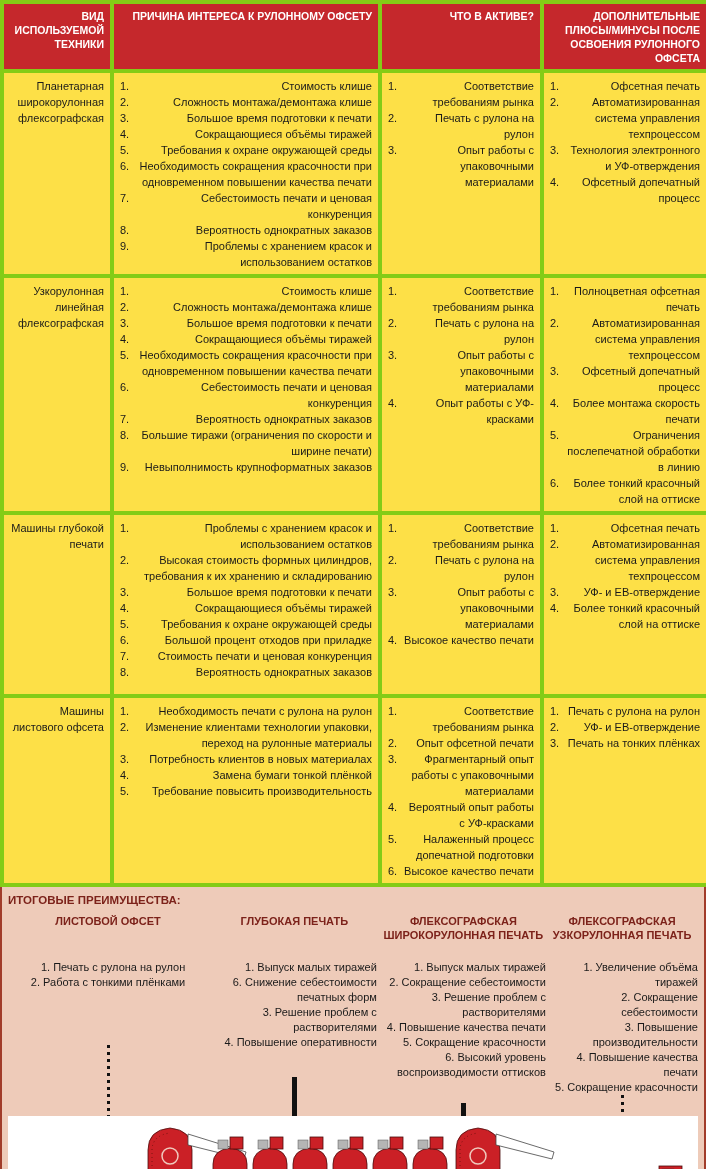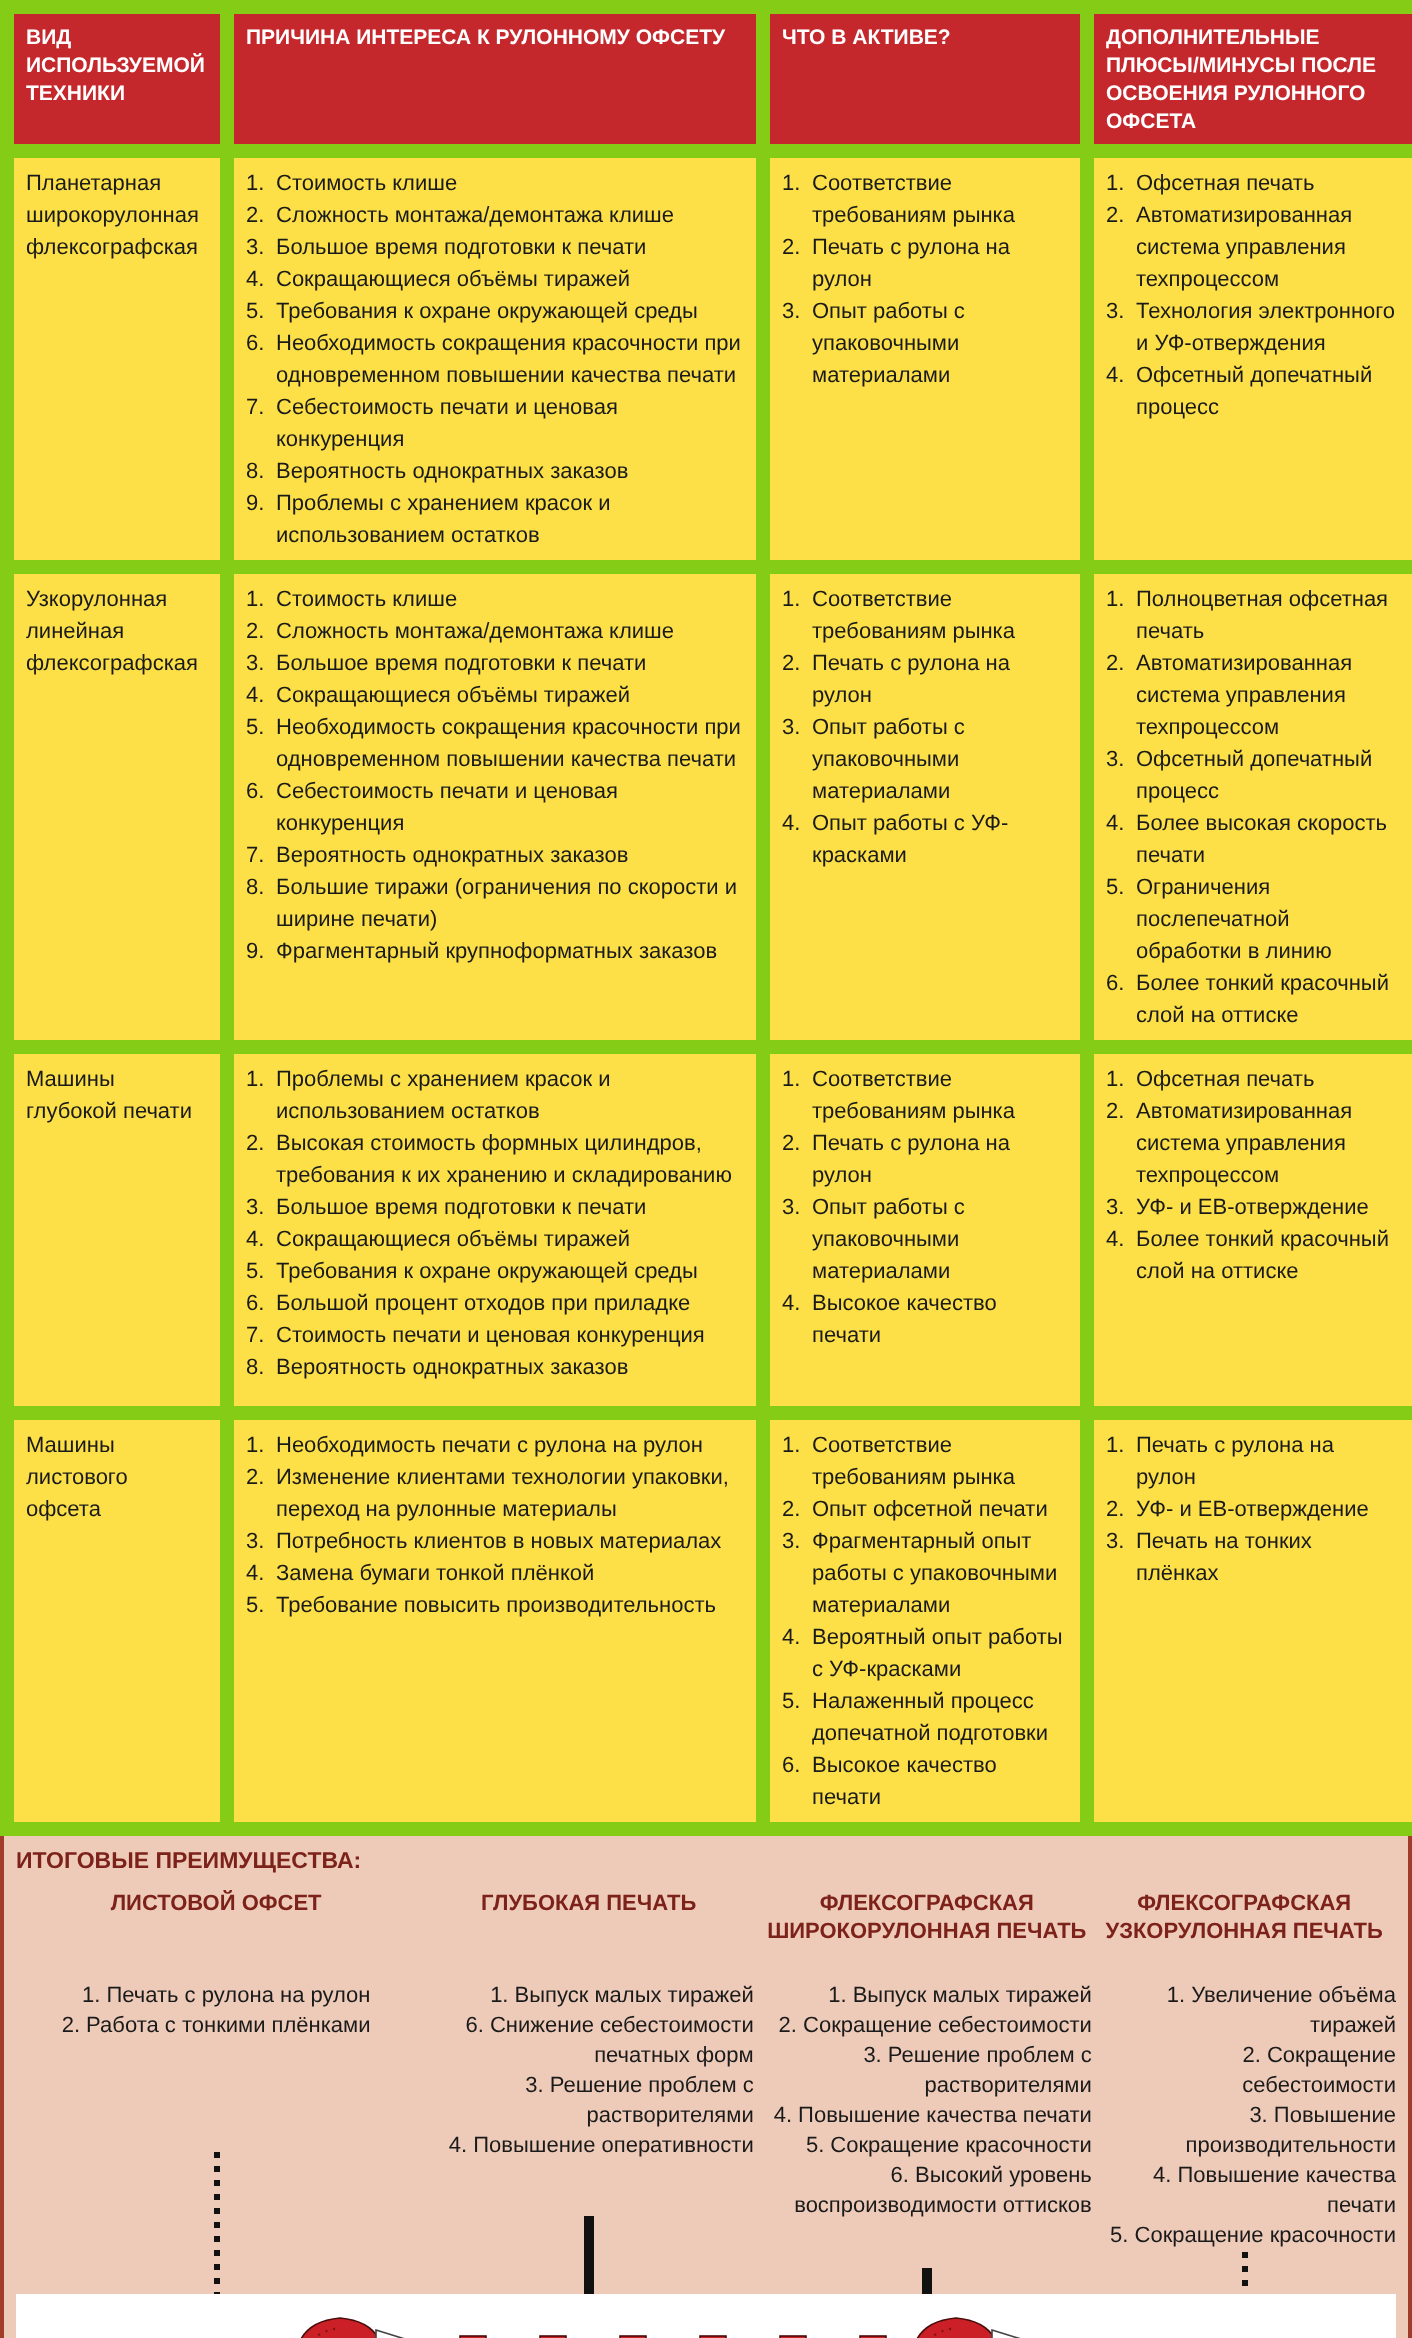--- a/index.html
+++ b/index.html
@@ -16,23 +16,23 @@
     width: 706px;
     border-collapse: collapse;
     table-layout: fixed;
     border: 2px solid #141414;
   }
   table.main col.c1 { width: 110px; }
   table.main col.c2 { width: 268px; }
   table.main col.c3 { width: 162px; }
   table.main col.c4 { width: 166px; }
   table.main th, table.main td {
-    border: 7px solid #84cc16;
+    border: 4px solid #84cc16;
     vertical-align: top;
-    text-align: left;
+    text-align: right;
     padding: 5px 6px 4px 6px;
   }
   table.main thead tr { height: 60px; }
   table.main tbody tr:nth-child(1) { height: 194px; }
   table.main tbody tr:nth-child(2) { height: 196px; }
   table.main tbody tr:nth-child(3) { height: 183px; }
   table.main tbody tr:nth-child(4) { height: 179px; }
   table.main th {
     background: #c5282c;
     color: #ffffff;
@@ -174,33 +174,33 @@
           <td class="technique">Узкорулонная линей­ная флексографская</td>
           <td>
             <div class="li"><span class="num">1.</span><span class="txt">Стоимость клише</span></div>
             <div class="li"><span class="num">2.</span><span class="txt">Сложность монтажа/демонтажа клише</span></div>
             <div class="li"><span class="num">3.</span><span class="txt">Большое время подготовки к печати</span></div>
             <div class="li"><span class="num">4.</span><span class="txt">Сокращающиеся объёмы тиражей</span></div>
             <div class="li"><span class="num">5.</span><span class="txt">Необходимость сокращения красочности при одно­временном повышении качества печати</span></div>
             <div class="li"><span class="num">6.</span><span class="txt">Себестоимость печати и ценовая конкуренция</span></div>
             <div class="li"><span class="num">7.</span><span class="txt">Вероятность однократных заказов</span></div>
             <div class="li"><span class="num">8.</span><span class="txt">Большие тиражи (ограничения по скорости и ши­рине печати)</span></div>
-            <div class="li"><span class="num">9.</span><span class="txt">Фрагментарный крупноформатных заказов</span></div>
+            <div class="li"><span class="num">9.</span><span class="txt">Невыполнимость крупноформатных заказов</span></div>
           </td>
           <td>
             <div class="li"><span class="num">1.</span><span class="txt">Соответствие требованиям рынка</span></div>
             <div class="li"><span class="num">2.</span><span class="txt">Печать с рулона на рулон</span></div>
             <div class="li"><span class="num">3.</span><span class="txt">Опыт работы с упаковочными материалами</span></div>
             <div class="li"><span class="num">4.</span><span class="txt">Опыт работы с УФ-красками</span></div>
           </td>
           <td>
             <div class="li"><span class="num">1.</span><span class="txt">Полноцветная офсетная печать</span></div>
             <div class="li"><span class="num">2.</span><span class="txt">Автоматизированная система управления техпроцессом</span></div>
             <div class="li"><span class="num">3.</span><span class="txt">Офсетный допечатный про­цесс</span></div>
-            <div class="li"><span class="num">4.</span><span class="txt">Более высокая скорость печати</span></div>
+            <div class="li"><span class="num">4.</span><span class="txt">Более монтажа скорость печати</span></div>
             <div class="li"><span class="num">5.</span><span class="txt">Ограничения послепечатной обработки в линию</span></div>
             <div class="li"><span class="num">6.</span><span class="txt">Более тонкий красочный слой на оттиске</span></div>
           </td>
         </tr>
         <tr>
           <td class="technique">Машины глубокой печати</td>
           <td>
             <div class="li"><span class="num">1.</span><span class="txt">Проблемы с хранением красок и использованием остатков</span></div>
             <div class="li"><span class="num">2.</span><span class="txt">Высокая стоимость формных цилиндров, требова­ния к их хранению и складированию</span></div>
             <div class="li"><span class="num">3.</span><span class="txt">Большое время подготовки к печати</span></div>

